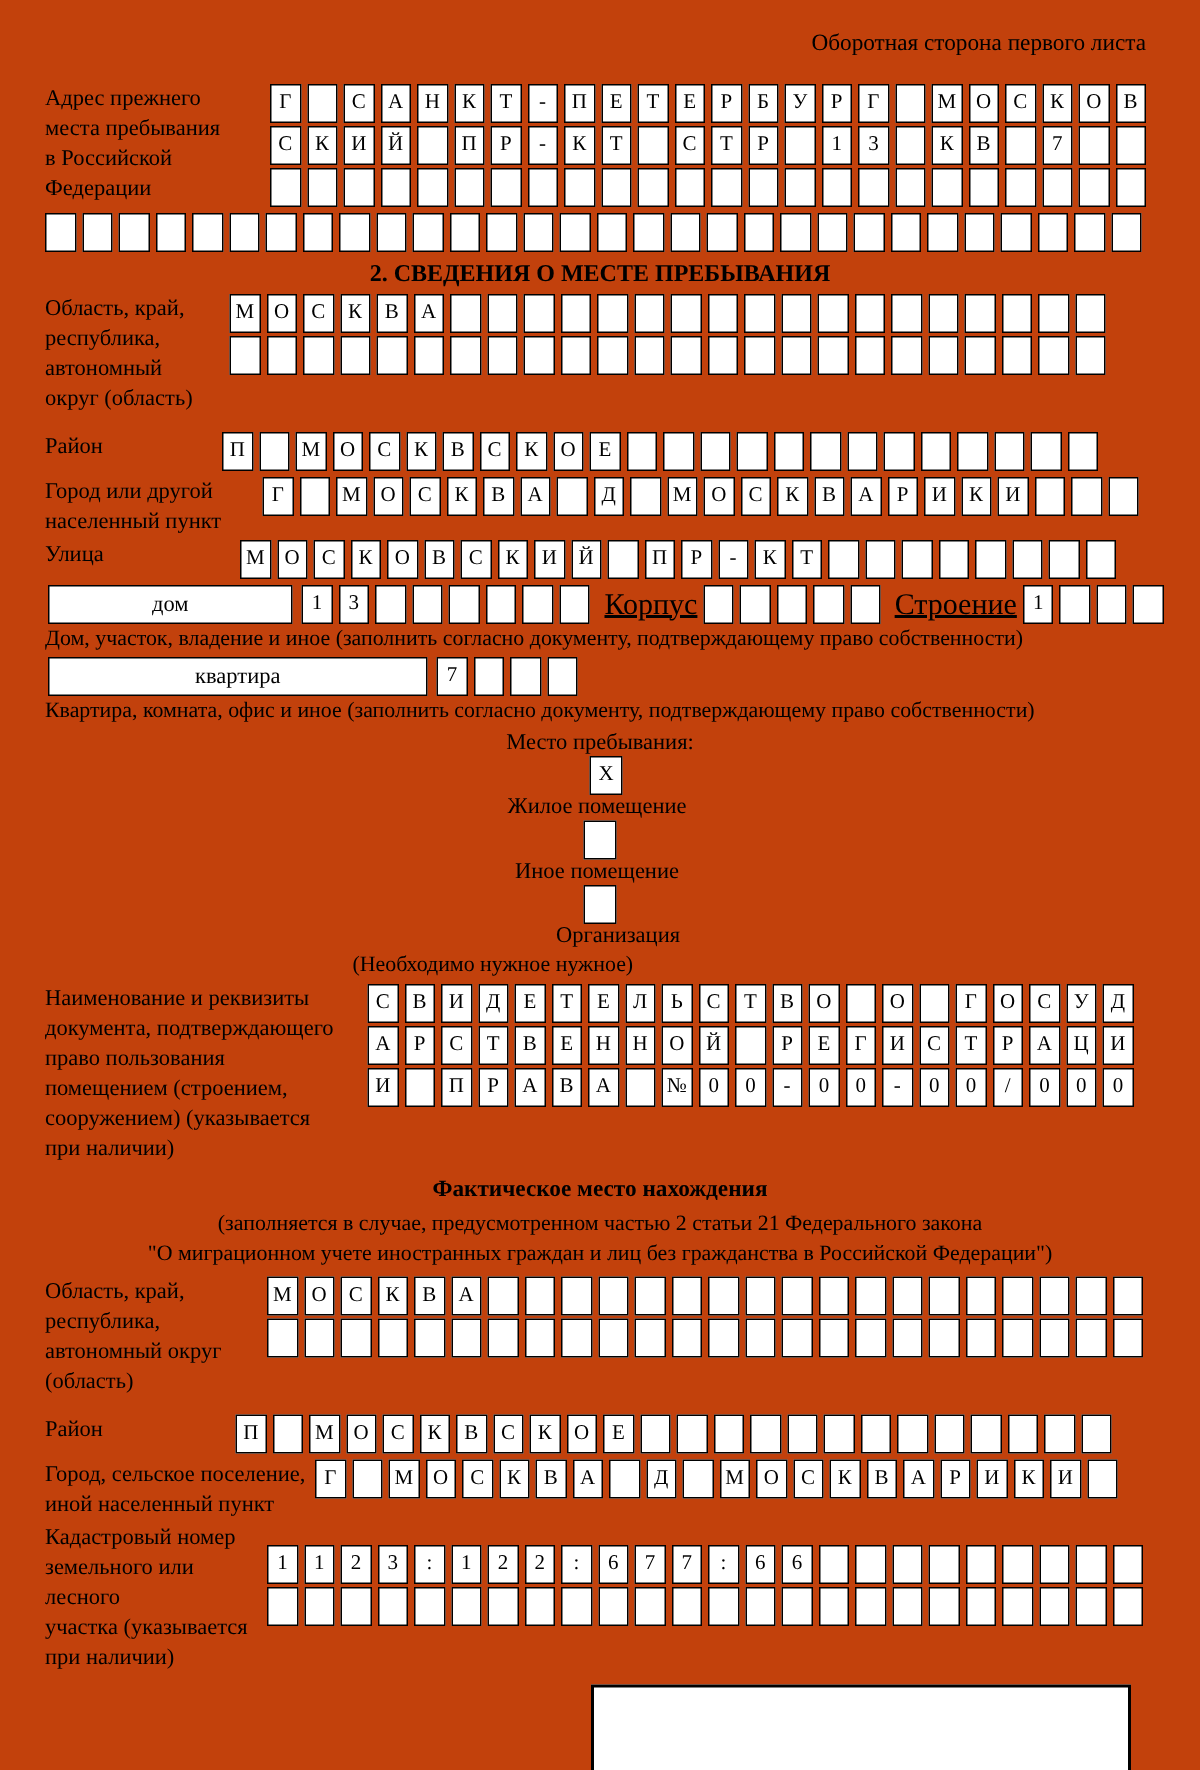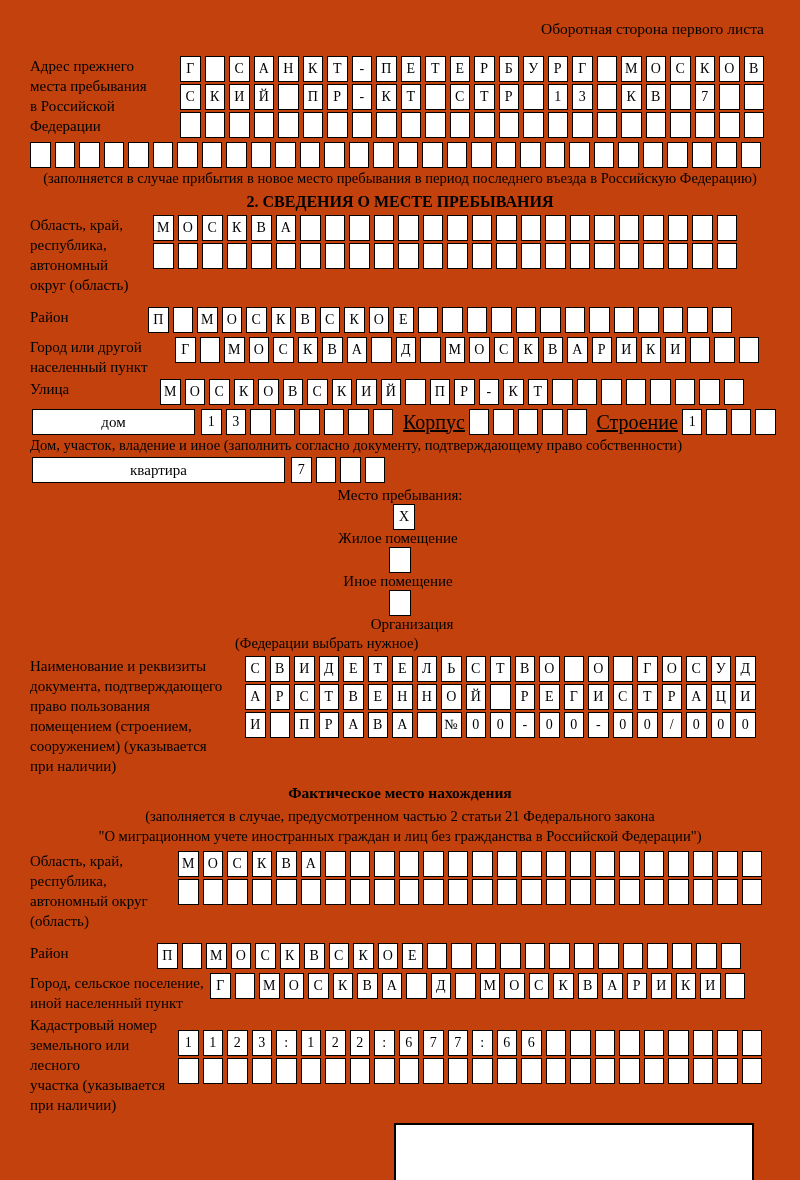--- a/index.html
+++ b/index.html
@@ -160,21 +160,20 @@
       <span class="cell"></span>
       <span class="cell"></span>
       <span class="cell"></span>
       <span class="cell"></span>
       <span class="cell"></span>
       <span class="cell"></span>
       <span class="cell"></span>
       <span class="cell"></span>
       <span class="cell"></span>
     </div>
-  <div class="small-note">(заполняется в случае прибытия в новое место пребывания в период последнего въезда в Российскую Федерацию)</div>
 
   <div class="sec-title">2. СВЕДЕНИЯ О МЕСТЕ ПРЕБЫВАНИЯ</div>
 
   <div class="frow">
     <div class="flabel w123">Область, край,
 республика,
 автономный
 округ (область)</div>
     <div class="fboxes">
       <div class="boxrow">
@@ -361,31 +360,32 @@
 
   <div class="house-row">
     <div class="bigcell apt-box">квартира</div>
     <div class="boxrow" style="margin:0 0 0 6px;">
         <span class="cell">7</span>
         <span class="cell"></span>
         <span class="cell"></span>
         <span class="cell"></span>
       </div>
   </div>
+  <div class="left-note">Квартира, комната, офис и иное (заполнить согласно документу, подтверждающему право собственности)</div>
 
   <div class="check-row">
     <span>Место пребывания:</span>
     <span class="cell checkcell" style="margin-left:8px;">X</span>
     <span style="margin:0 14px 0 10px;">Жилое помещение</span>
     <span class="cell checkcell"></span>
     <span style="margin:0 16px 0 12px;">Иное помещение</span>
     <span class="cell checkcell"></span>
     <span style="margin-left:24px;">Организация</span>
   </div>
-  <div class="choose-note">(Федерации выбрать нужное)</div>
+  <div class="choose-note">(Необходимо нужное нужное)</div>
 
   <div class="frow">
     <div class="flabel w215">Наименование и реквизиты
 документа, подтверждающего
 право пользования
 помещением (строением,
 сооружением) (указывается
 при наличии)</div>
     <div class="fboxes">
       <div class="boxrow">

